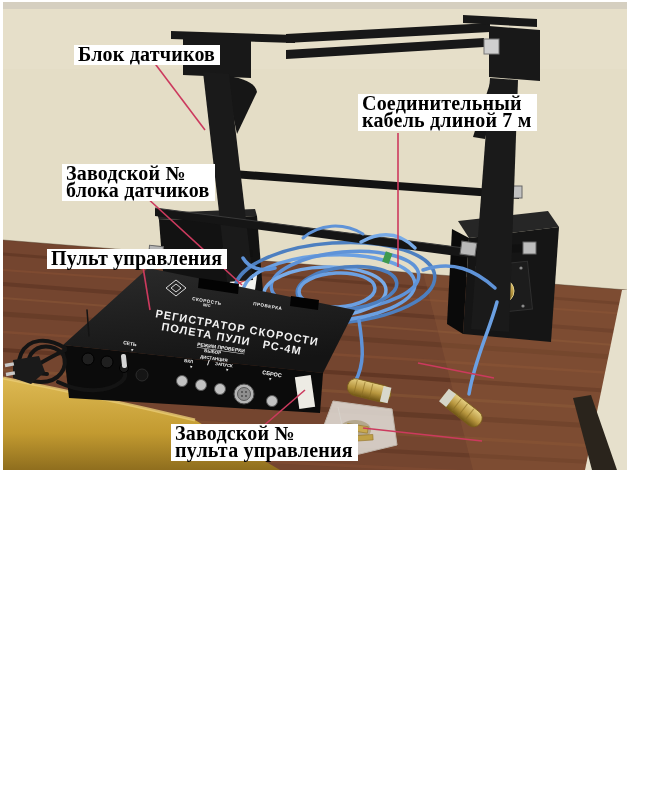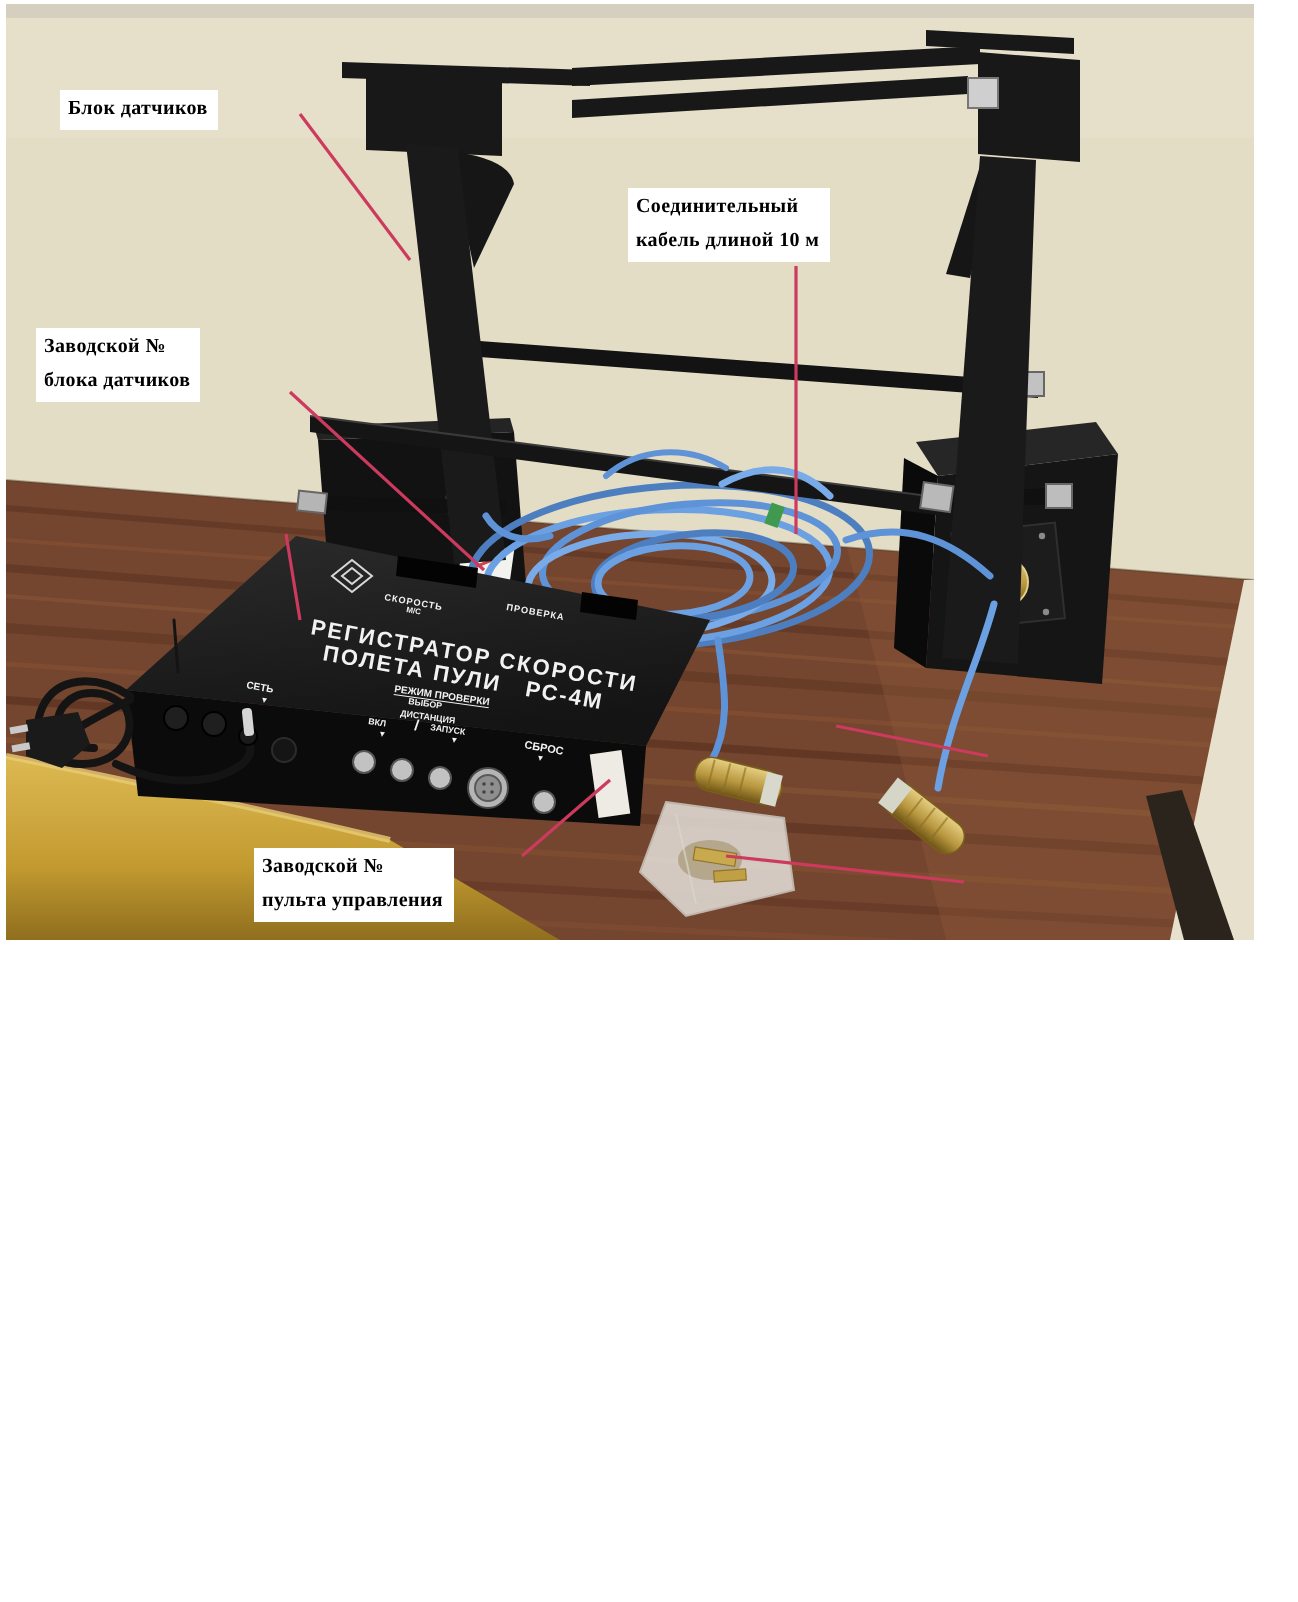--- a/index.html
+++ b/index.html
@@ -3,22 +3,22 @@
 <meta charset="utf-8">
 <style>
   html,body{margin:0;padding:0;background:#fff;}
   .page{position:relative;width:649px;height:801px;background:#ffffff;overflow:hidden;
         font-family:"Liberation Sans",sans-serif;}
   .photo{position:absolute;left:3px;top:2px;width:624px;height:468px;overflow:visible;}
   .photo svg{position:absolute;left:0;top:0;}
   .callout{
     position:absolute;z-index:3;background:#ffffff;color:#000;
     font-family:"Liberation Serif",serif;font-weight:bold;
-    font-size:10px;line-height:17px;padding:1px 5px 2px 4px;
-    white-space:pre-line;letter-spacing:0.2px;
+    font-size:20px;line-height:17px;padding:1px 5px 2px 4px;
+    white-space:pre-line;letter-spacing:0.2px;margin-left:44px;
   }
   .ptx{font-family:"Liberation Sans",sans-serif;font-weight:bold;fill:#f2f2f2;}
 </style>
 </head>
 <body>
 
 <div class="page">
  <div class="photo">
 
   <svg width="624" height="468" viewBox="0 0 624 468">
@@ -249,19 +249,20 @@
       <line x1="142" y1="194" x2="239" y2="283"></line>
       <line x1="140" y1="265" x2="147" y2="308"></line>
       <line x1="491" y1="376" x2="415" y2="361"></line>
       <line x1="258" y1="426" x2="302" y2="388"></line>
       <line x1="479" y1="439" x2="360" y2="426"></line>
     </g>
   </svg>
 
   <div class="callout" style="left:27px;top:43px">Блок датчиков</div>
   <div class="callout" style="left:311px;top:92px">Соединительный
-кабель длиной 10 м</div>
+кабель длиной 7 м</div>
   <div class="callout" style="left:15px;top:162px">Заводской №
 блока датчиков</div>
+  <div class="callout" style="left:0px;top:247px">Пульт управления</div>
   <div class="callout" style="left:124px;top:422px">Заводской №
 пульта управления</div>
  </div>
 </div>
 
 </body></html>

